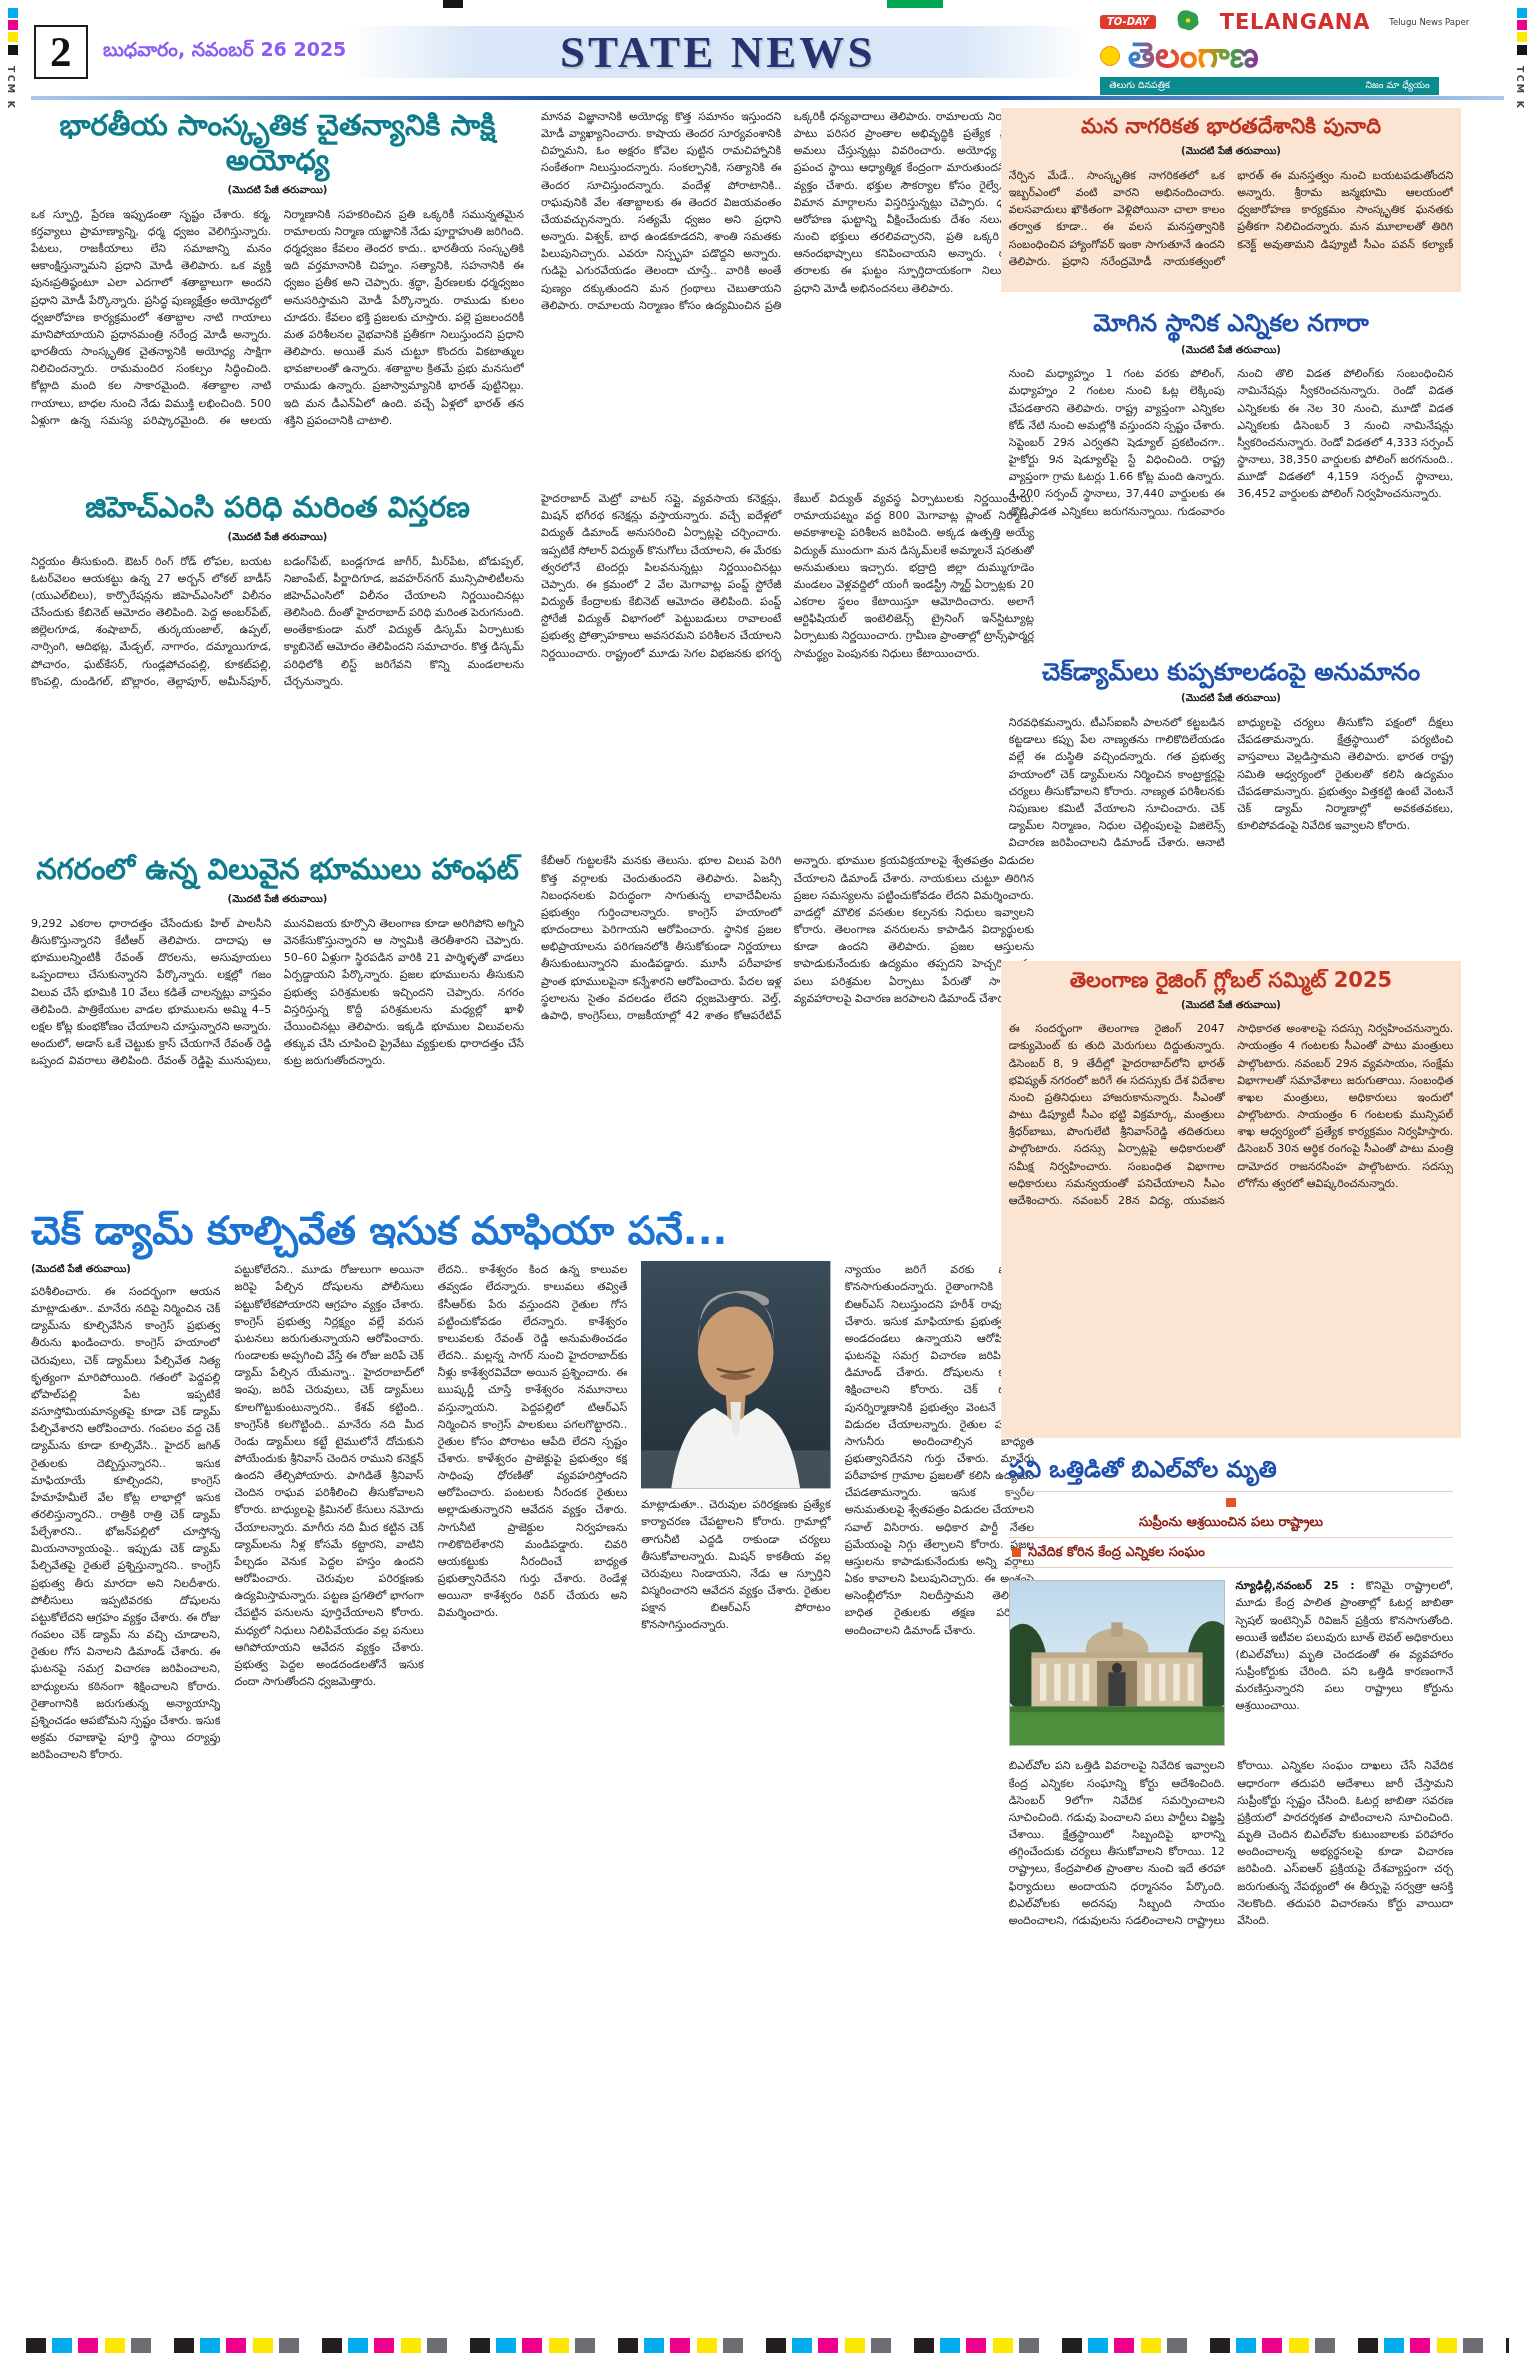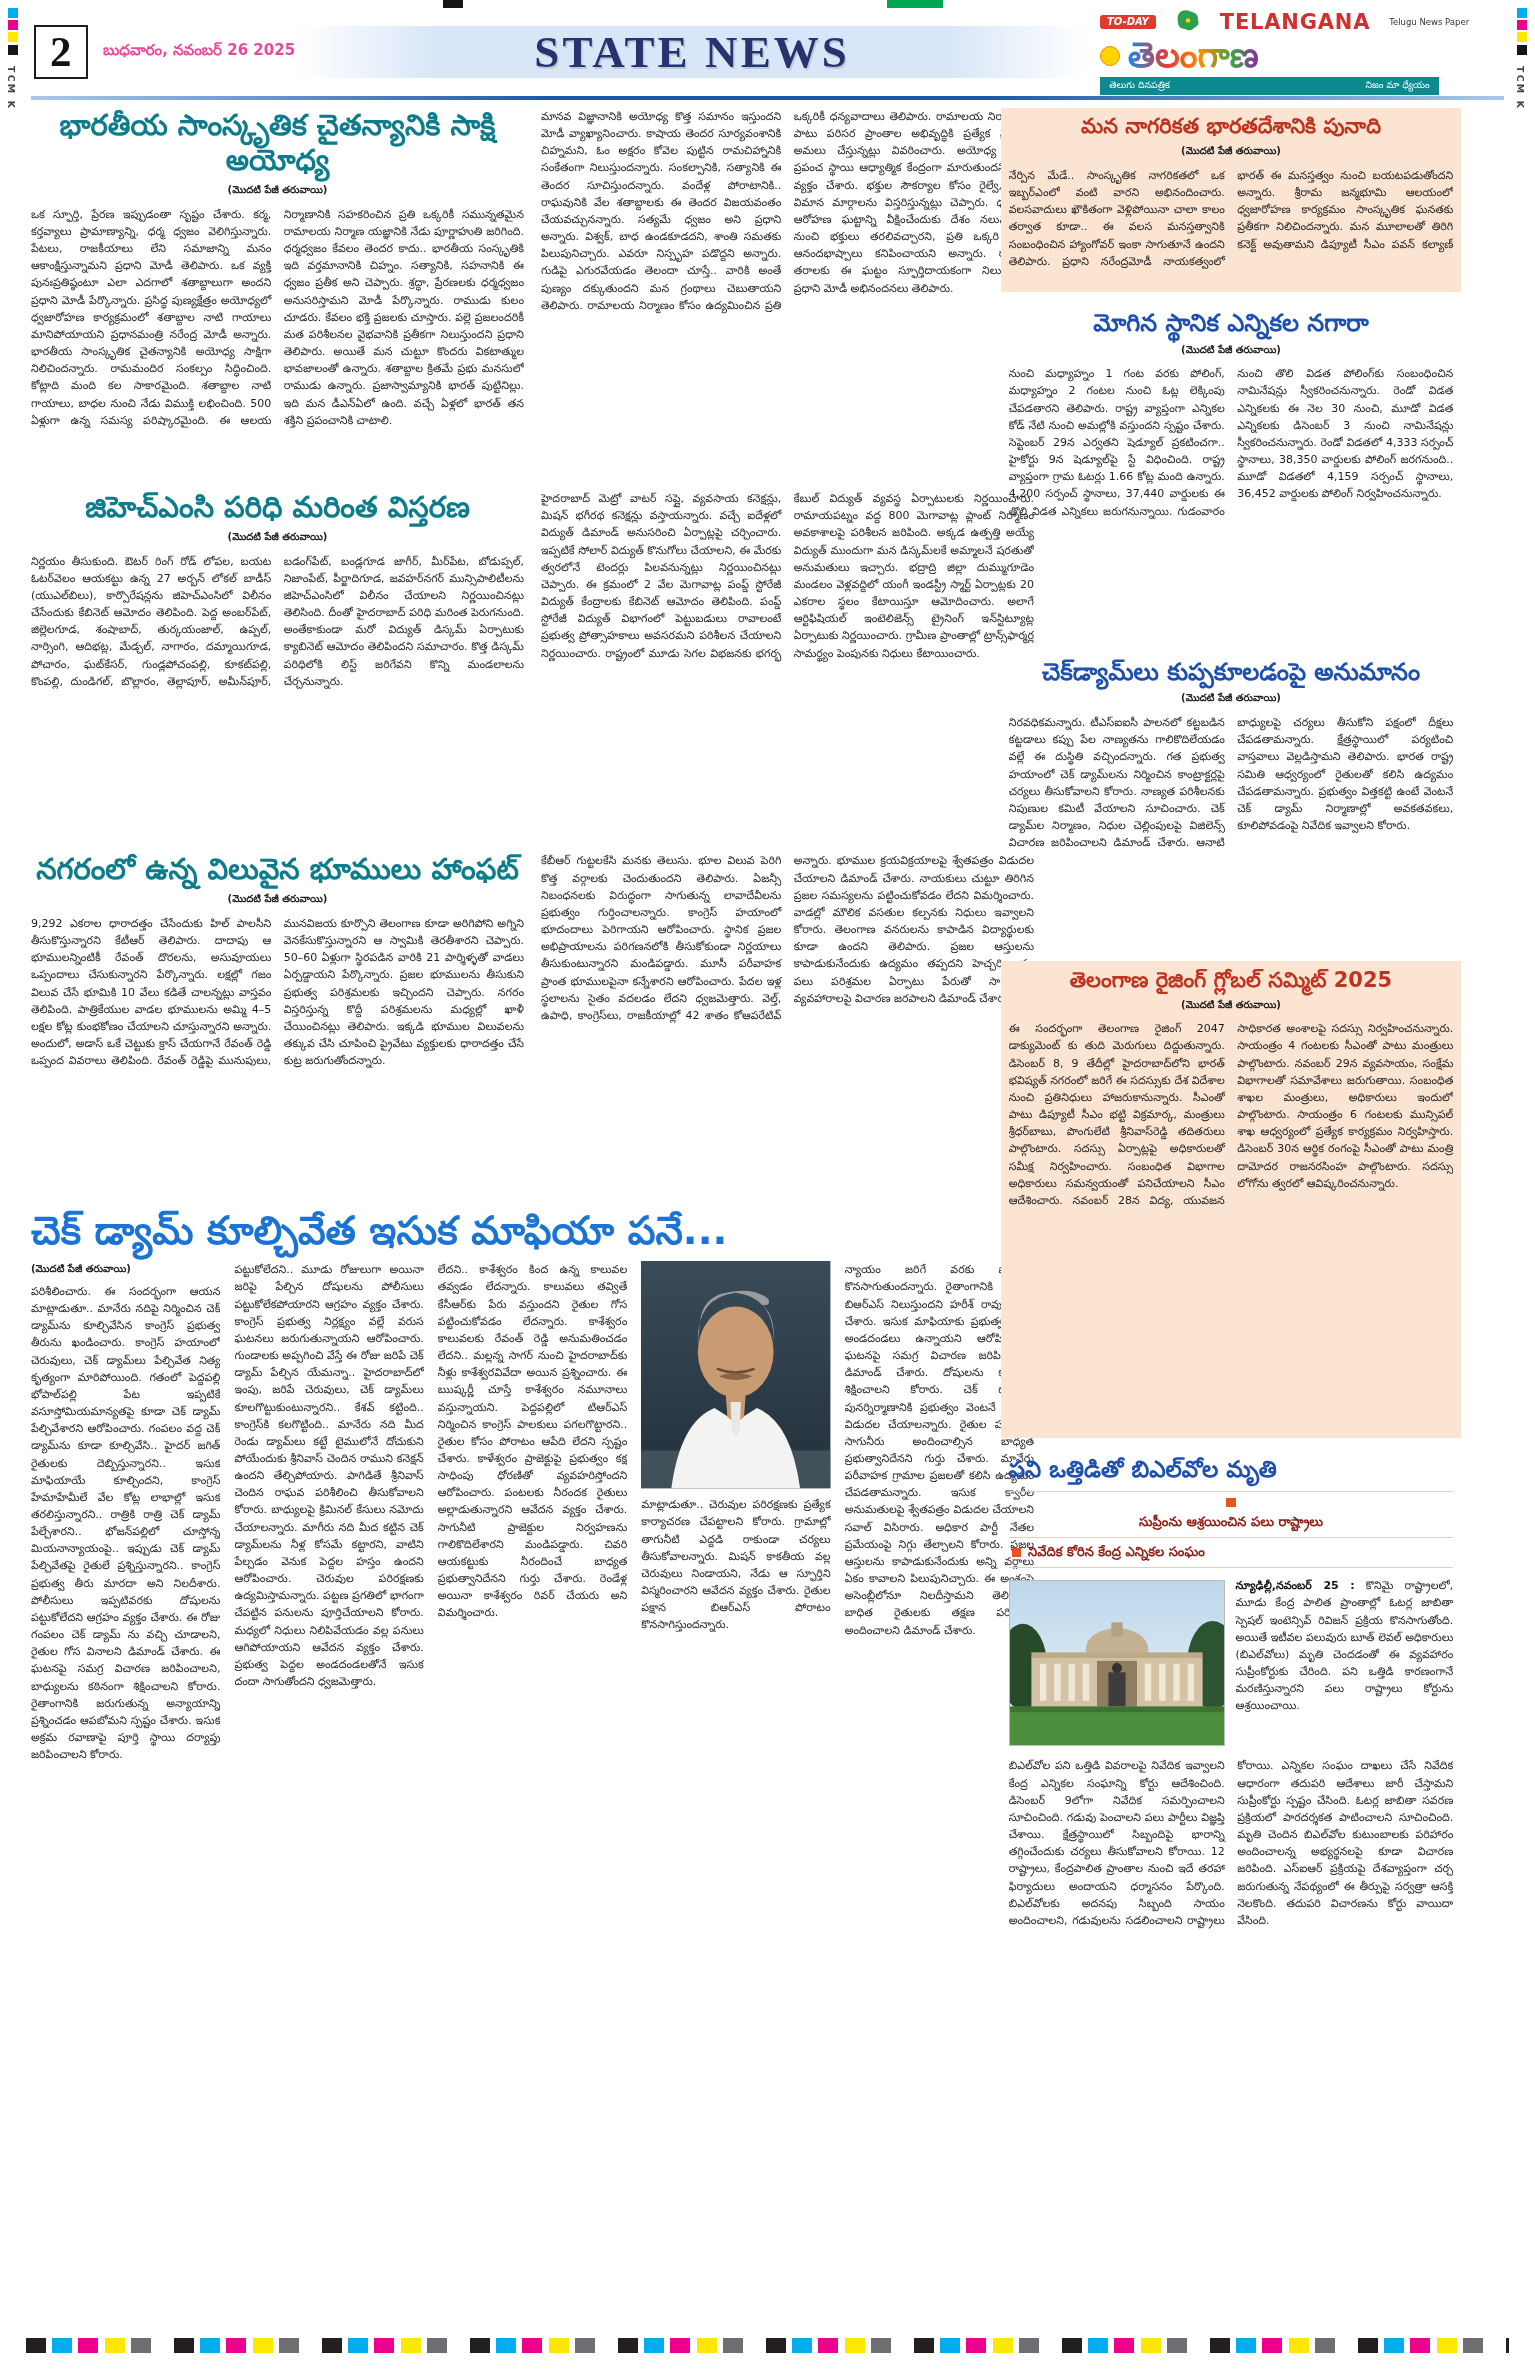--- a/index.html
+++ b/index.html
@@ -23,21 +23,21 @@
     position:absolute; left:26px; right:26px; top:2338px; height:15.4px;
     background:repeating-linear-gradient(90deg,
       #231f20 0 20px, #ffffff 20px 26px, #00aeef 26px 46px, #ffffff 46px 52px,
       #ec008c 52px 72px, #ffffff 72px 79px, #ffe800 79px 99px, #ffffff 99px 105px,
       #6d6e71 105px 125px, #ffffff 125px 148px);
   }
   
   header.header { position:absolute; top:10.8px; left:34px; right:34px; height:82px; display:flex; align-items:center; }
   .pageno-box { border:2.3px solid #1c1c1c; background:#fff; padding:0 14px; margin-right:15.4px; }
   .pageno-box span { font-family:"Liberation Serif","DejaVu Serif",serif; font-size:43px; font-weight:bold; line-height:1.15; color:#111; }
-  .date { font-size:15px; font-weight:bold; color:#ec4899; white-space:nowrap; }
+  .date { font-size:19px; font-weight:bold; color:#8b5cf6; white-space:nowrap; }
   .section-title {
     flex:1; text-align:center; font-family:"Liberation Serif","DejaVu Serif",serif;
     font-size:45px; font-weight:700; letter-spacing:3.1px; color:#26336e;
     text-shadow:1.5px 1.5px 0 #bcc8da;
     background:linear-gradient(90deg, rgba(216,230,247,0) 0%, #d8e6f7 18%, #d8e6f7 82%, rgba(216,230,247,0) 100%);
   }
   .header-rule { position:absolute; top:96px; left:31px; right:31px; height:3.9px;
     background:linear-gradient(90deg,#a9c9ea,#1f57a8 35%,#1f57a8 65%,#a9c9ea); }
   
   .masthead { width:401px; margin-left:10.8px; }

